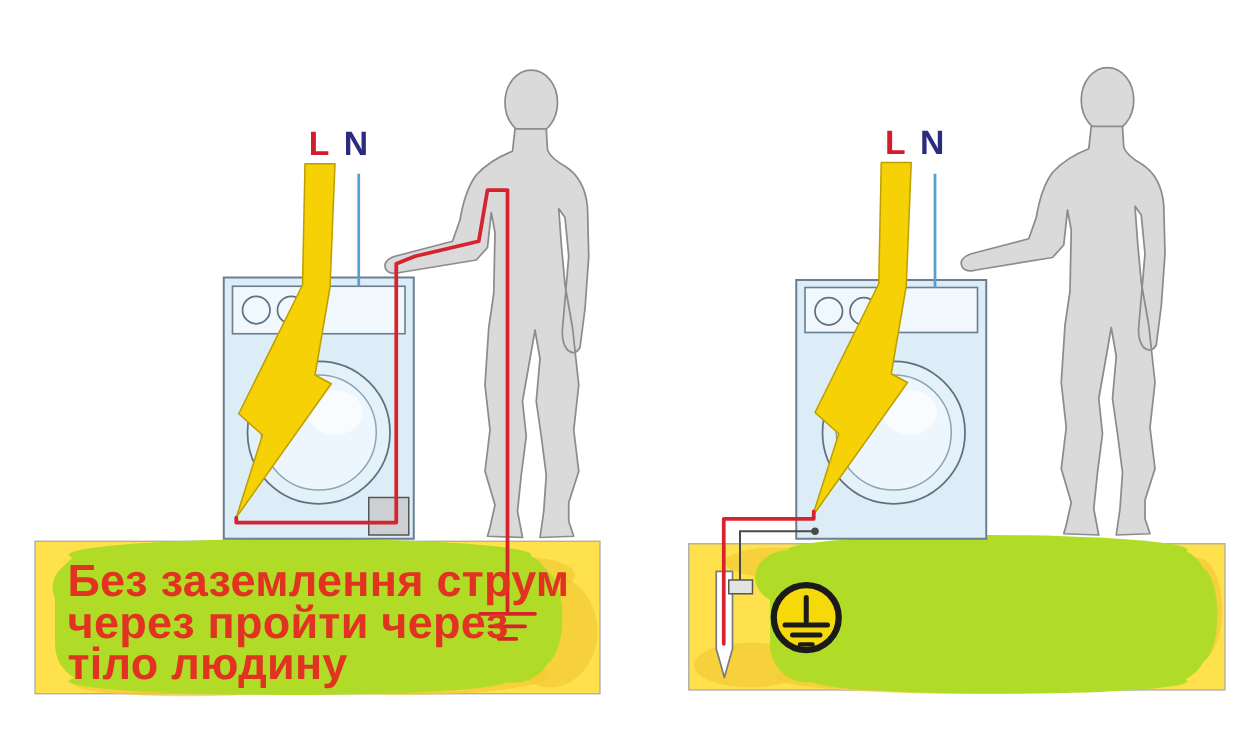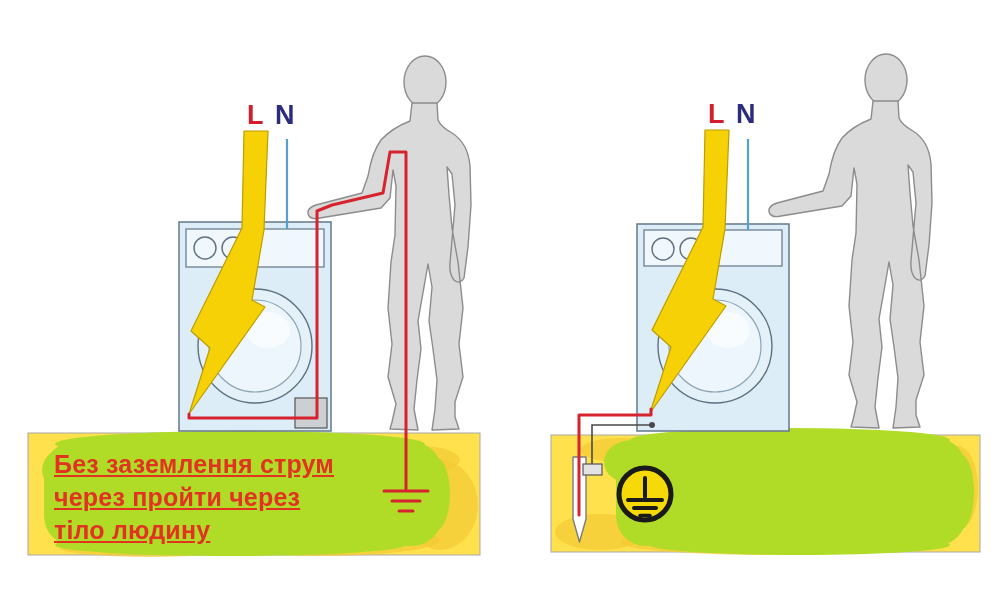--- a/index.html
+++ b/index.html
@@ -26,22 +26,22 @@
   .connector{fill:#e3e3e3;stroke:#565656;stroke-width:1.2;}
   .bondwire{stroke:var(--bond-wire);stroke-width:1.6;fill:none;}
   .bonddot{fill:var(--bond-wire);}
   .badge-circle{fill:var(--earth-badge-yellow);stroke:var(--ink);stroke-width:5;}
   .badge-glyph{stroke:var(--ink);stroke-width:4;stroke-linecap:round;}
 
   
   .wlabel{position:absolute;font-weight:800;font-size:27px;line-height:27px;}
   .wlabel.live{color:var(--label-live);}
   .wlabel.neutral{color:var(--label-neutral);}
-  .caption{position:absolute;font-weight:800;font-size:25px;line-height:33px;
-           color:var(--caption-red);white-space:nowrap;letter-spacing:.2px;text-decoration:underline;}
+  .caption{position:absolute;font-weight:800;font-size:36px;line-height:33px;
+           color:var(--caption-red);white-space:nowrap;letter-spacing:.2px;}
 </style>
 </head>
 <body>
 
 <div class="stage">
 
 <svg width="1000" height="598" viewBox="0 0 1000 598">
   <defs>
     <g id="person-shape">
       <ellipse cx="425" cy="82" rx="21" ry="26"></ellipse>

